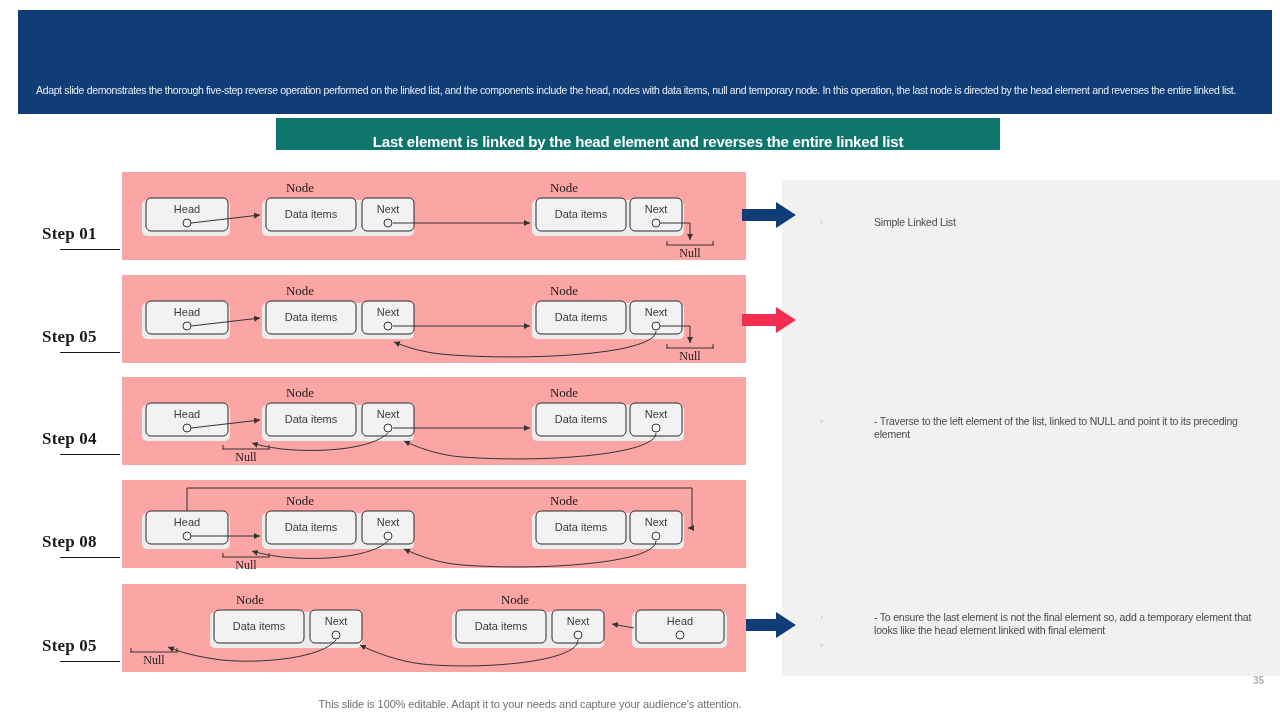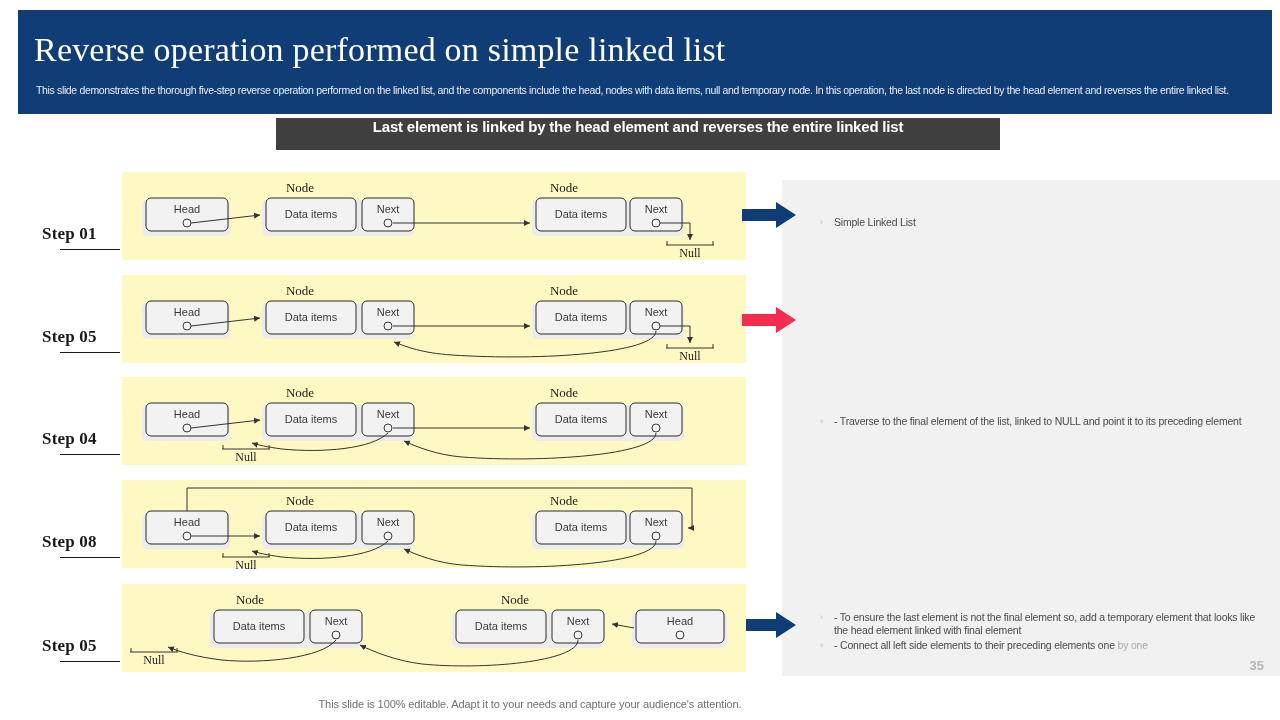--- a/index.html
+++ b/index.html
@@ -57,23 +57,23 @@
     letter-spacing: -0.35px;
   }
 
   
   .banner {
     position: absolute;
     left: 276px;
     top: 118px;
     width: 724px;
     height: 32px;
-    background: #404040;
+    background: #0f766e;
     display: flex;
-    align-items: flex-start;
+    align-items: flex-end;
     justify-content: center;
   }
   .banner-text {
     color: #ffffff;
     font-size: 15px;
     font-weight: bold;
     letter-spacing: -0.2px;
     white-space: nowrap;
   }
 
@@ -113,21 +113,21 @@
     height: 1px;
     background: #1a1a1a;
   }
 
   .diagram {
     position: absolute;
     left: 122px;
     top: 0;
     width: 624px;
     height: 88px;
-    background: #fef9c3;
+    background: #fca5a5;
   }
   .diagram svg { display: block; }
 
   
   .rightpanel {
     position: absolute;
     left: 782px;
     top: 180px;
     width: 498px;
     height: 496px;
@@ -156,50 +156,50 @@
     font-size: 9px;
     line-height: 13px;
     width: 14px;
     flex: 0 0 14px;
   }
   .bullet-text {
     color: #4a4a4a;
     font-size: 10.5px;
     line-height: 13px;
     letter-spacing: -0.2px;
+    margin-left: 40px;
   }
   .bullet-text .dim { color: #a9a9a9; }
 
   
   .footer {
     position: absolute;
     left: 0;
     top: 698px;
     width: 1060px;
     text-align: center;
     color: #6f6f6f;
     font-size: 11px;
     letter-spacing: -0.1px;
   }
   .pagenum {
     position: absolute;
     right: 16px;
-    top: 658px;
+    top: 675px;
     color: #b4b4b4;
-    font-size: 13px;
+    font-size: 10px;
     font-weight: bold;
   }
 </style>
 </head>
 <body>
 
 <div class="header">
   <div class="header-accent"></div>
-  <div class="header-title">Reverse operation performed on simple linked list</div>
-  <div class="header-sub">This slide demonstrates the thorough five-step reverse operation performed on the linked list, and the components include the head, nodes with data items, null and temporary node. In this operation, the last node is directed by the head element and reverses the entire linked list.</div>
+  <div class="header-sub">Adapt slide demonstrates the thorough five-step reverse operation performed on the linked list, and the components include the head, nodes with data items, null and temporary node. In this operation, the last node is directed by the head element and reverses the entire linked list.</div>
 </div>
 
 <div class="banner">
   <span class="banner-text">Last element is linked by the head element and reverses the entire linked list</span>
 </div>
 
 <div class="rightpanel"></div>
 
 <div class="steps">
 
@@ -305,21 +305,21 @@
       </svg>
     </div>
     <div class="arrow-cell" style="top:30px;">
       <svg width="56" height="30" viewBox="0 0 56 30">
         <path d="M0,9 L34,9 L34,2 L54,15 L34,28 L34,21 L0,21 z" fill="#f42c4f"></path>
       </svg>
     </div>
     <div class="bullets" style="top:140px;">
       <div class="bullet">
         <span class="bullet-mark">›</span>
-        <span class="bullet-text">- Traverse to the final element of the list, linked to NULL and point it to its preceding element</span>
+        <span class="bullet-text">- Traverse to the left element of the list, linked to NULL and point it to its preceding element</span>
       </div>
     </div>
   </div>
 
   <div class="step-row" style="top:205px;">
     <div class="step-label-wrap">
       <div class="step-label">Step 04</div>
       <div class="step-underline"></div>
     </div>
     <div class="diagram">
@@ -365,21 +365,20 @@
         <path d="M0,9 L34,9 L34,2 L54,15 L34,28 L34,21 L0,21 z" fill="#103d76"></path>
       </svg>
     </div>
     <div class="bullets" style="top:234px;">
       <div class="bullet">
         <span class="bullet-mark">›</span>
         <span class="bullet-text">- To ensure the last element is not the final element so, add a temporary element that looks like the head element linked with final element</span>
       </div>
       <div class="bullet">
         <span class="bullet-mark">›</span>
-        <span class="bullet-text"><span>- Connect all left side elements to their preceding elements one </span><span class="dim">by one</span></span>
       </div>
     </div>
   </div>
 
   <div class="step-row" style="top:308px;">
     <div class="step-label-wrap">
       <div class="step-label">Step 08</div>
       <div class="step-underline"></div>
     </div>
     <div class="diagram">

